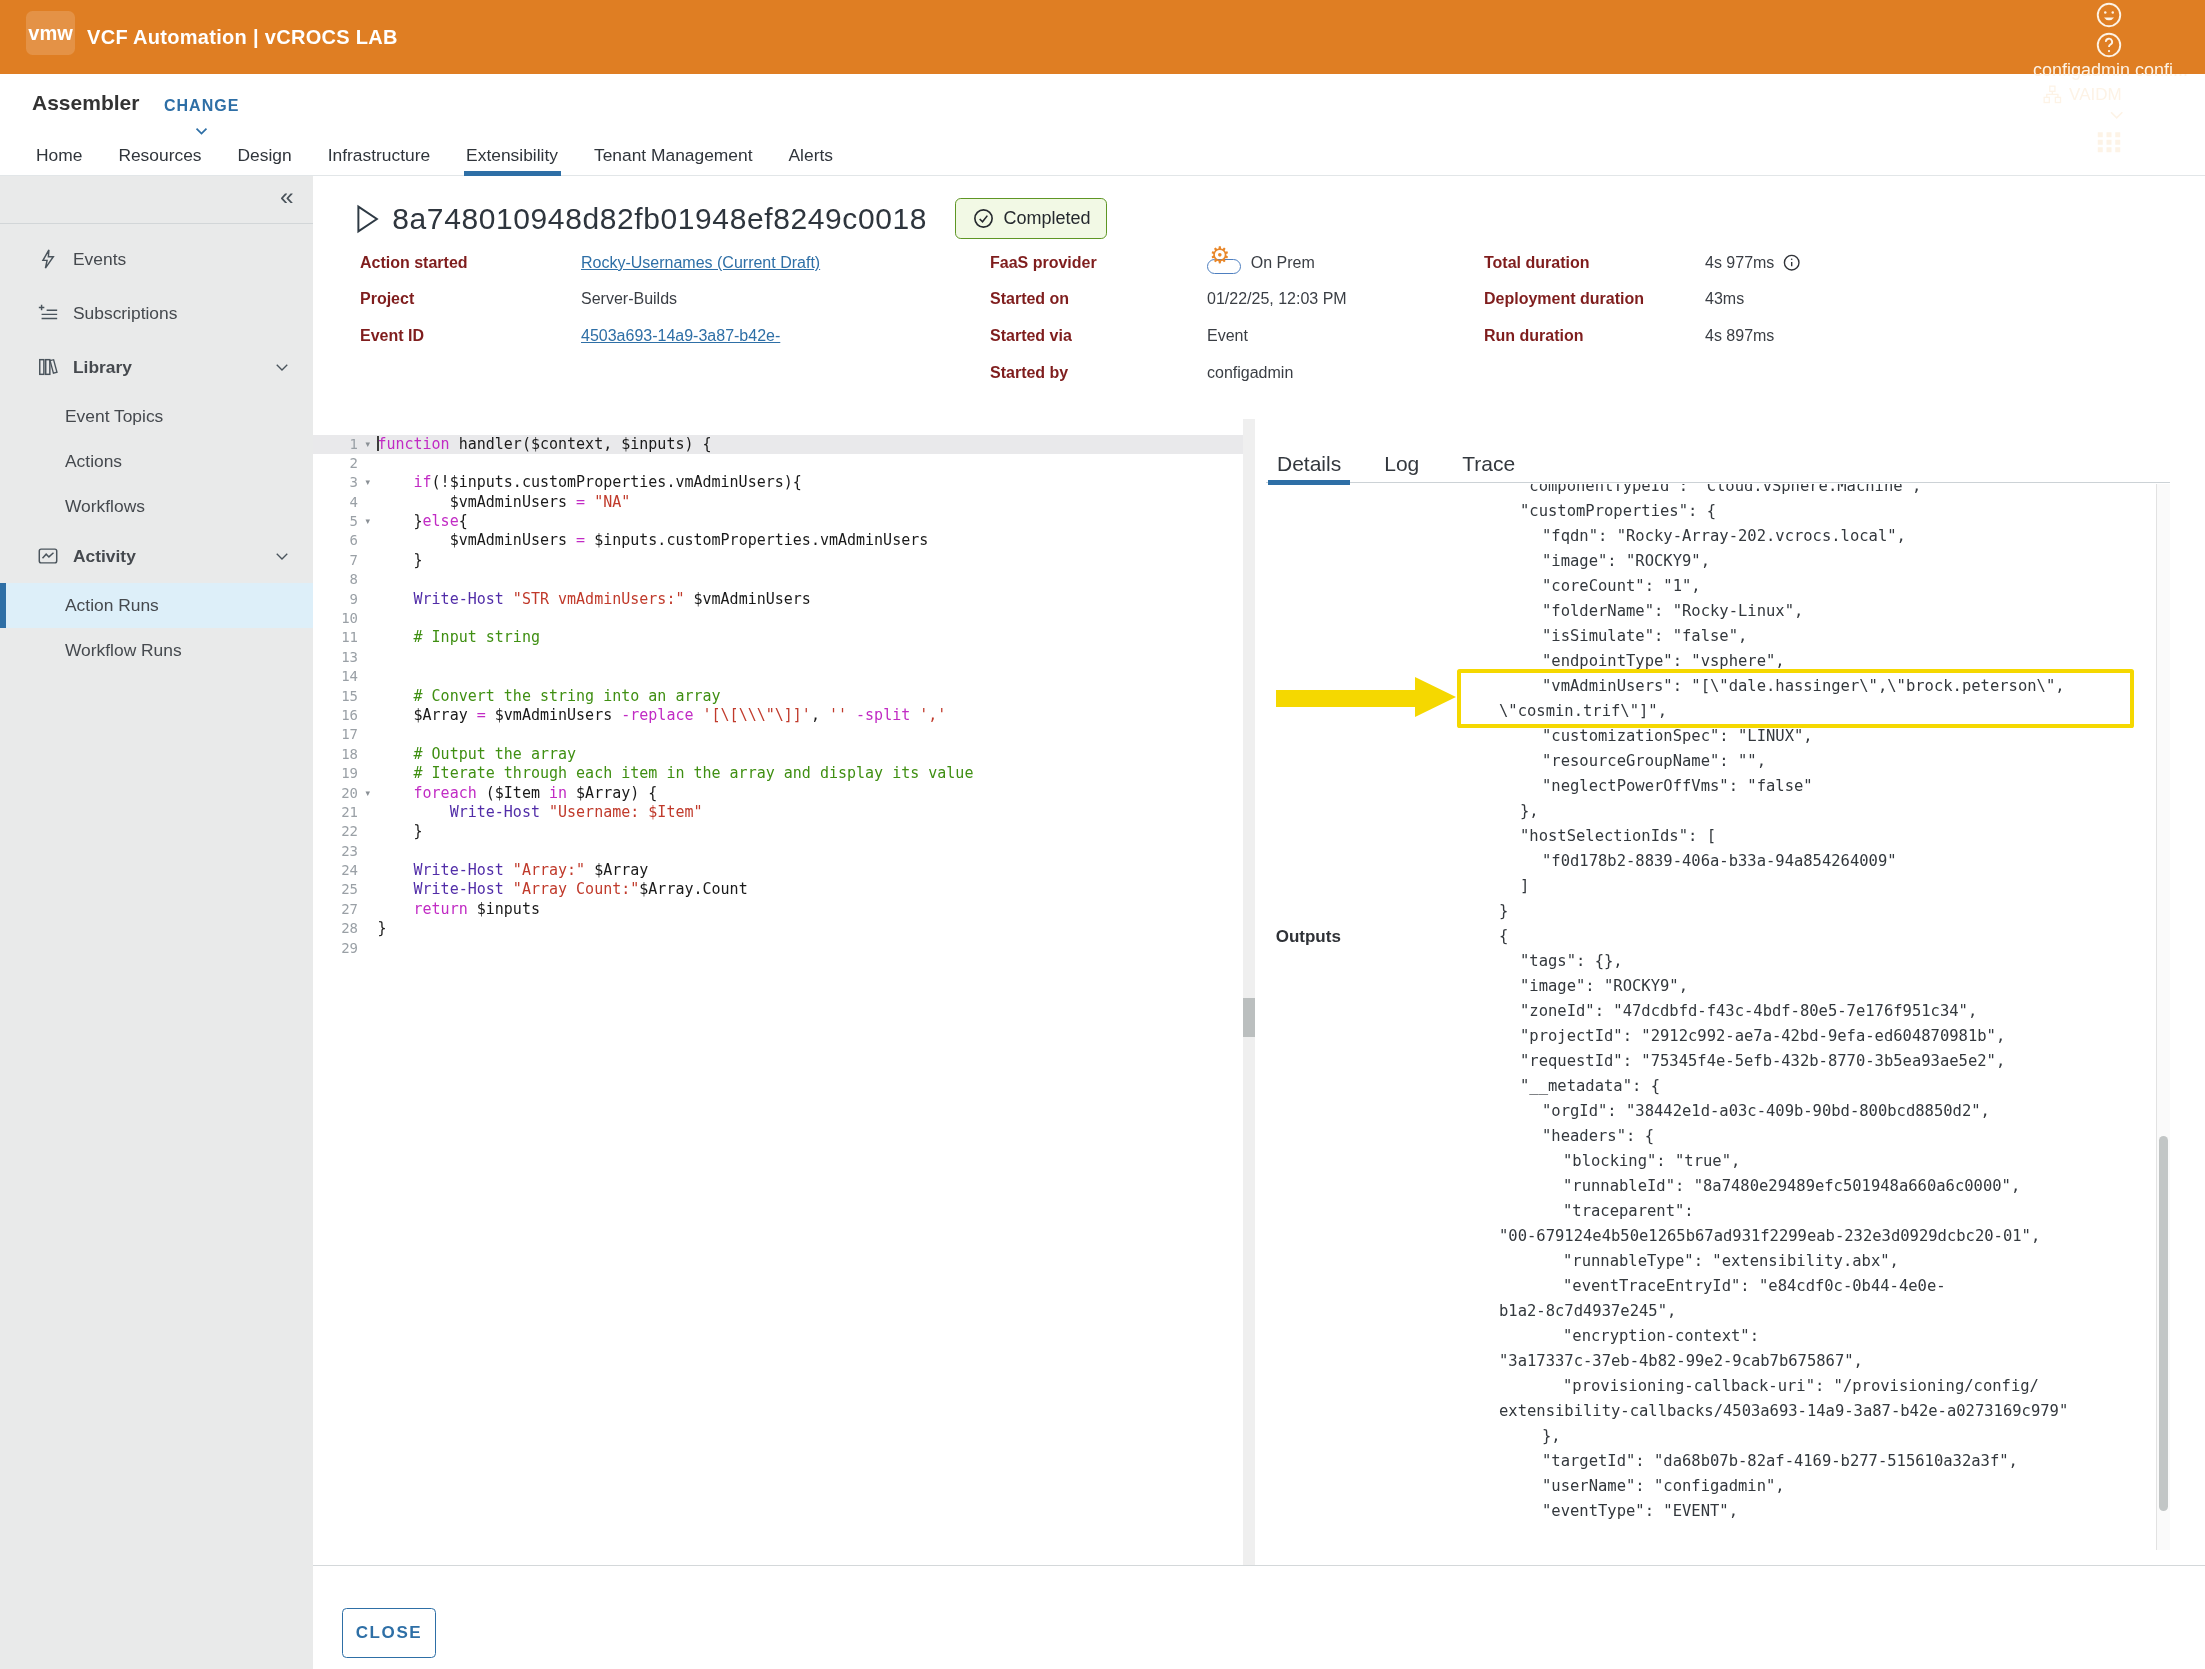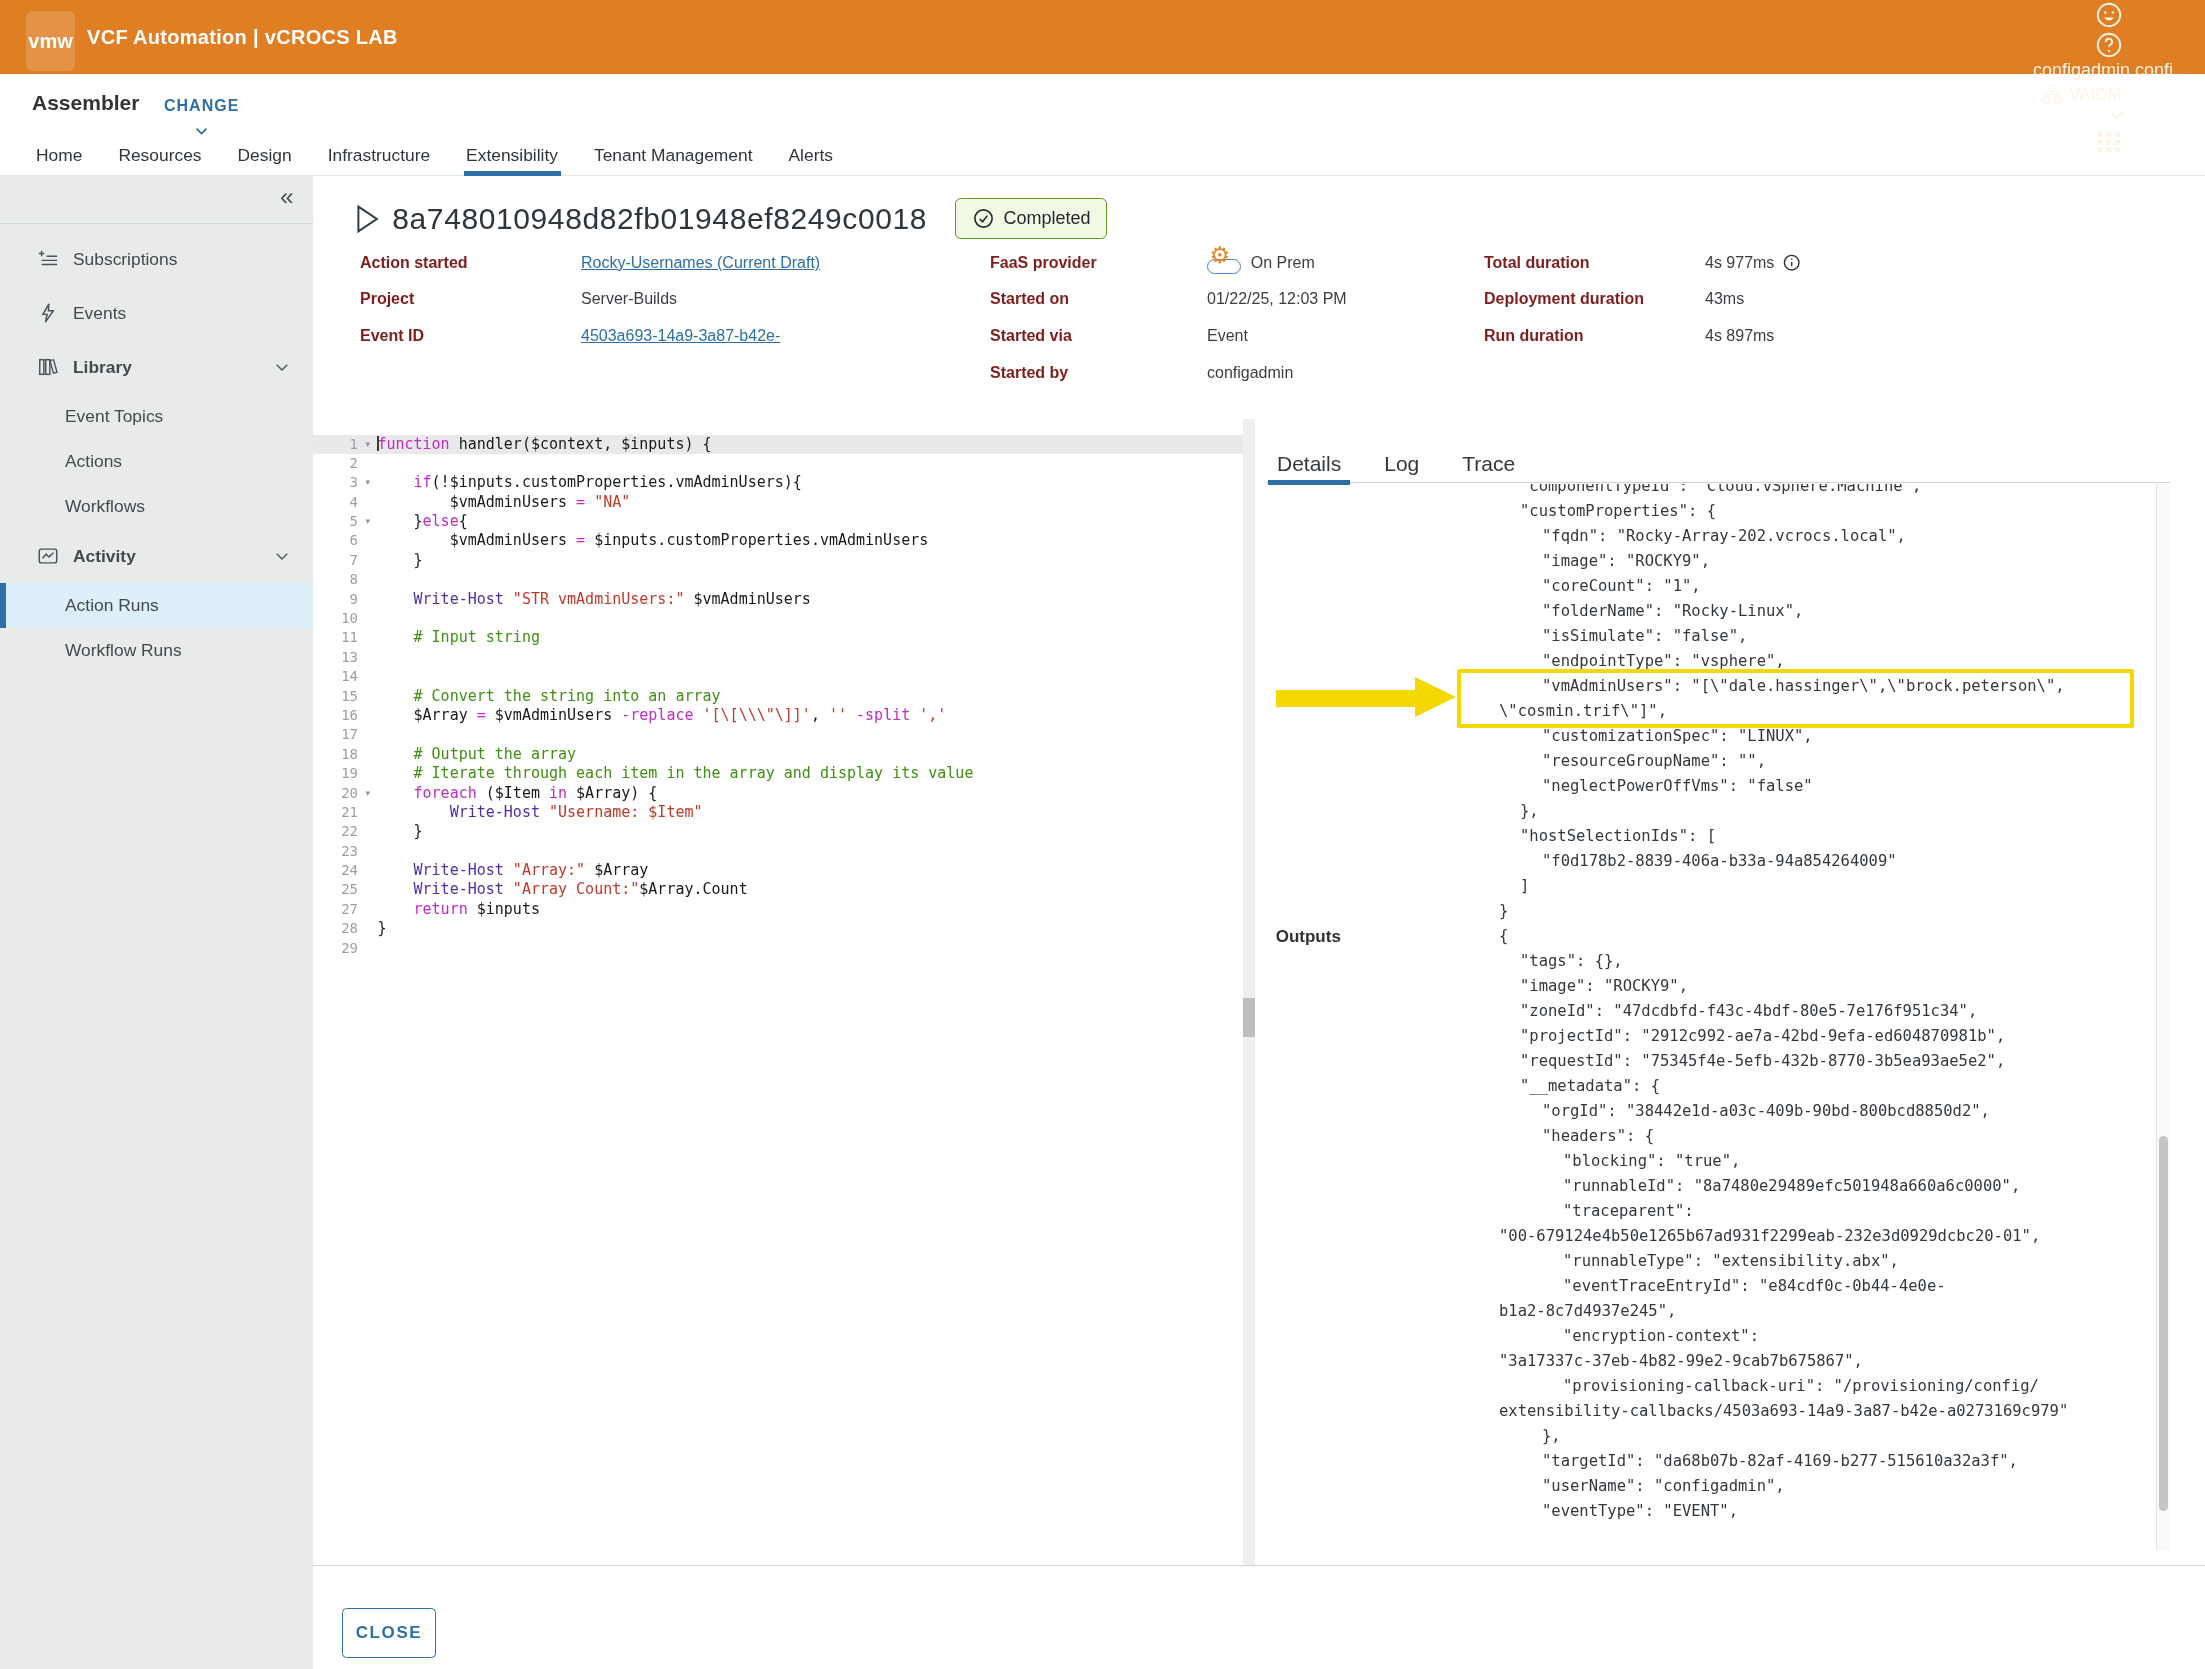--- a/index.html
+++ b/index.html
@@ -1,21 +1,21 @@
 <!DOCTYPE html>
 <html style="font-size:10.3px"><head>
 <meta charset="utf-8">
 <style>
   html,body{margin:0;padding:0;}
   body{width:2205px;height:1669px;position:relative;overflow:hidden;background:#ffffff;
        font-family:"Liberation Sans", sans-serif;-webkit-font-smoothing:antialiased;}
 
   
   .topbar{position:absolute;top:0;left:0;width:2205px;height:74px;background:#DF7E23;z-index:5;}
-  .vmw-logo{position:absolute;left:26px;top:11px;width:49px;height:60px;border-radius:6.5px;
+  .vmw-logo{position:absolute;left:26px;top:11px;width:49px;height:44px;border-radius:6.5px;
             background:rgba(255,255,255,.16);color:#fff;font-weight:bold;font-size:20px;
             display:flex;align-items:center;justify-content:center;}
   .brand{position:absolute;left:87px;top:0;height:74px;display:flex;align-items:center;
          color:#fff;font-size:20px;font-weight:600;letter-spacing:0.3px;}
   .top-right{position:absolute;right:17px;top:0;height:74px;display:flex;align-items:center;color:#FDF3E6;flex-direction:column;}
   .tsep{width:0.6px;height:37px;background:rgba(255,255,255,.35);margin:0 17px;}
   .ticon{width:31px;height:31px;display:flex;align-items:center;justify-content:center;cursor:pointer;}
   .ticon svg{width:30px;height:30px;}
   .user-block{display:flex;flex-direction:column;align-items:flex-start;margin-left:3.9px;}
   .user-line1{font-size:18px;}
@@ -203,33 +203,33 @@
     <div class="navtab">Alerts</div>
   </div>
 
 <div class="sidebar">
   <div class="collapse-btn">«</div>
   <div class="side-div"></div>
   <div class="side-list" id="side-list">
       <div class="side-item top">
         <span class="sicon">
           <svg viewBox="0 0 24 24" fill="none" stroke="currentColor" stroke-width="1.6">
+            <path d="M13 2 L6.5 13.5 H11 L9.2 22 L17.8 9.5 H12.4 Z"></path>
+          </svg>
+        </span>
+        <span class="lbl">Events</span>
+      </div>
+      <div class="side-item top">
+        <span class="sicon">
+          <svg viewBox="0 0 24 24" fill="none" stroke="currentColor" stroke-width="1.6">
             <path d="M5 3 v6 M2 6 h6"></path>
             <path d="M10.5 9 H22 M5 13.5 H22 M5 18 H22"></path>
           </svg>
         </span>
         <span class="lbl">Subscriptions</span>
-      </div>
-      <div class="side-item top">
-        <span class="sicon">
-          <svg viewBox="0 0 24 24" fill="none" stroke="currentColor" stroke-width="1.6">
-            <path d="M13 2 L6.5 13.5 H11 L9.2 22 L17.8 9.5 H12.4 Z"></path>
-          </svg>
-        </span>
-        <span class="lbl">Events</span>
       </div>
       <div class="side-item section">
         <span class="sicon">
           <svg viewBox="0 0 24 24" fill="none" stroke="currentColor" stroke-width="1.6">
             <rect x="3" y="4" width="4.5" height="16"></rect>
             <rect x="9.5" y="4" width="4.5" height="16"></rect>
             <path d="M15.5 5.5 l4.2-1.1 4 14.9 -4.2 1.1 z" transform="scale(0.92)"></path>
           </svg>
         </span>
         <span class="lbl">Library</span>

